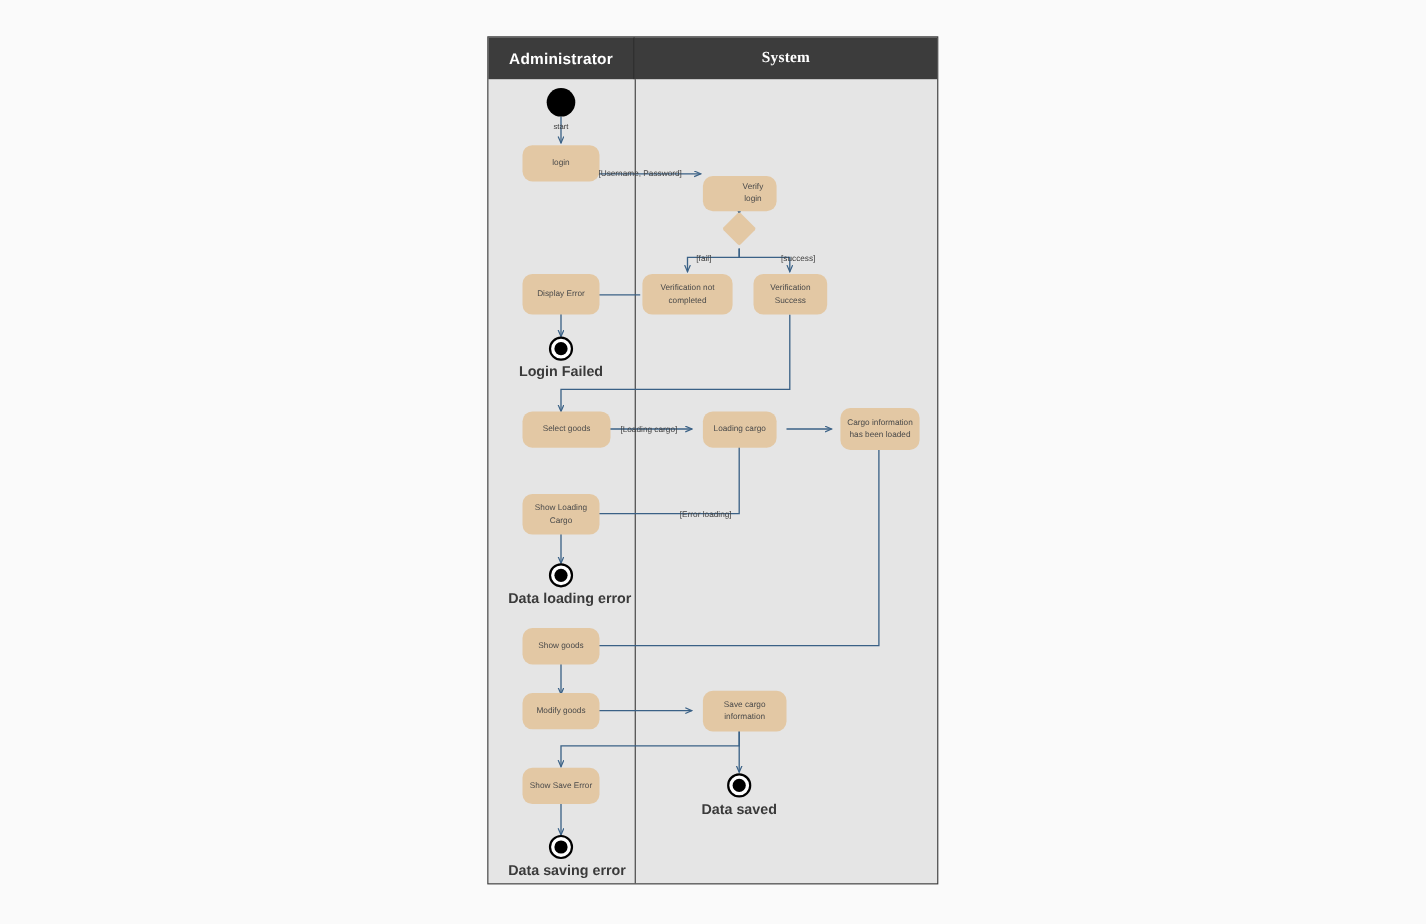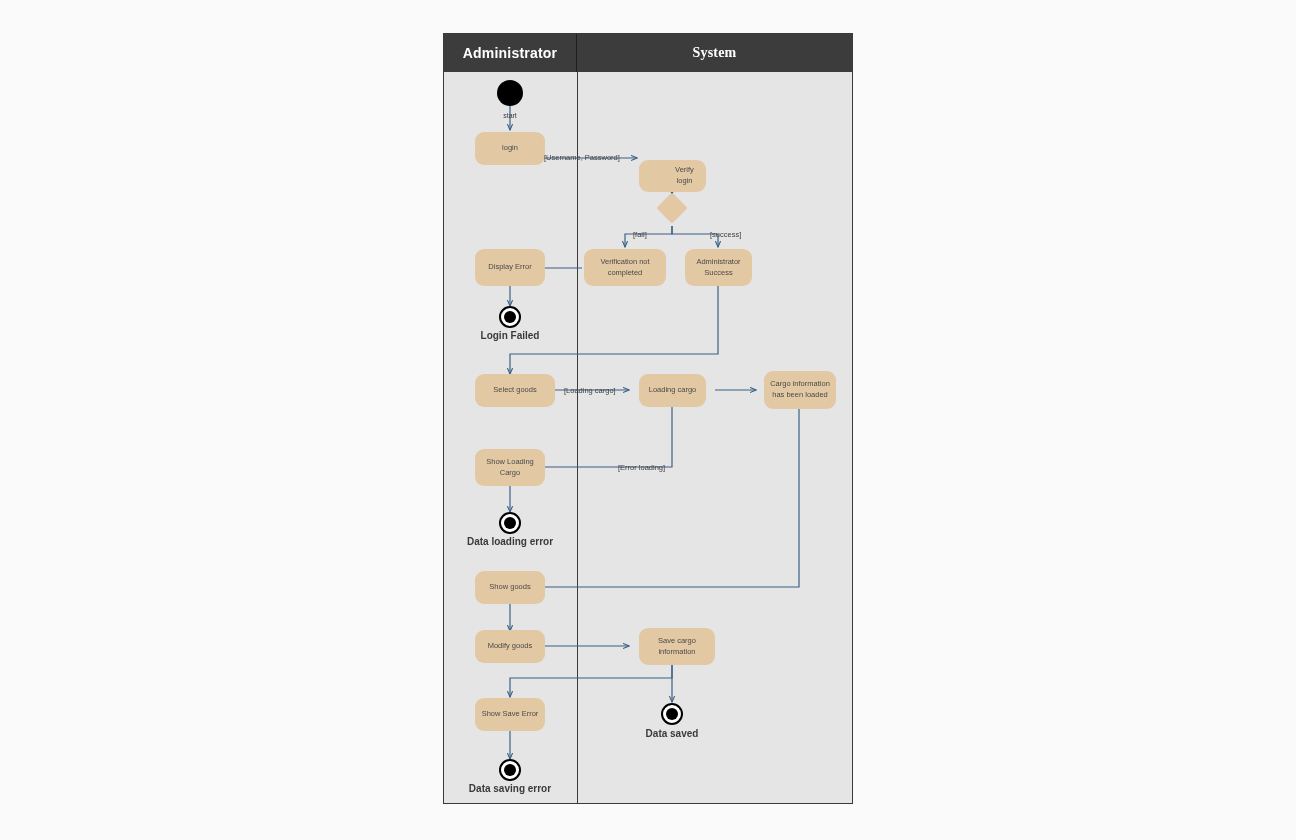--- a/index.html
+++ b/index.html
@@ -109,21 +109,21 @@
     color: #3f3f3f;
     white-space: nowrap;
   }
   .node-caption {
     position: absolute;
     font-size: 7px;
     color: #3a3a3a;
     white-space: nowrap;
     text-align: center;
   }
-  .node-caption.bold { font-weight: bold; font-size: 10px; }
+  .node-caption.bold { font-weight: bold; font-size: 13px; }
 </style>
 </head>
 <body>
 
 <div id="canvas">
   <div id="diagram">
 
     <div class="lane-header" id="lane-header-admin">
       <span>Administrator</span>
     </div>
@@ -169,21 +169,21 @@
 
     <div class="node" style="left:195px; top:126px; width:67px; height:32px;padding-left:28px;">Verify login</div>
 
     <div class="decision-node" style="left:217px; top:163px;"></div>
 
     <div class="edge-label" style="left:189px; top:196px;">[fail]</div>
     <div class="edge-label" style="left:234px; top:196px;margin-left:32px;">[success]</div>
 
     <div class="node" style="left:140px; top:215px; width:82px; height:37px;">Verification not completed</div>
 
-    <div class="node" style="left:241px; top:215px; width:67px; height:37px;">Administrator Success</div>
+    <div class="node" style="left:241px; top:215px; width:67px; height:37px;">Verification Success</div>
 
     <div class="node" style="left:31px; top:215px; width:70px; height:37px;">Display Error</div>
 
     <div class="final-node" style="left:55px; top:272px;"></div>
     <div class="node-caption bold" style="left:23px; top:296px; width:86px;">Login Failed</div>
 
     <div class="node" style="left:31px; top:340px; width:80px; height:33px;">Select goods</div>
 
     <div class="edge-label" style="left:120px; top:352px;">[Loading cargo]</div>
 

